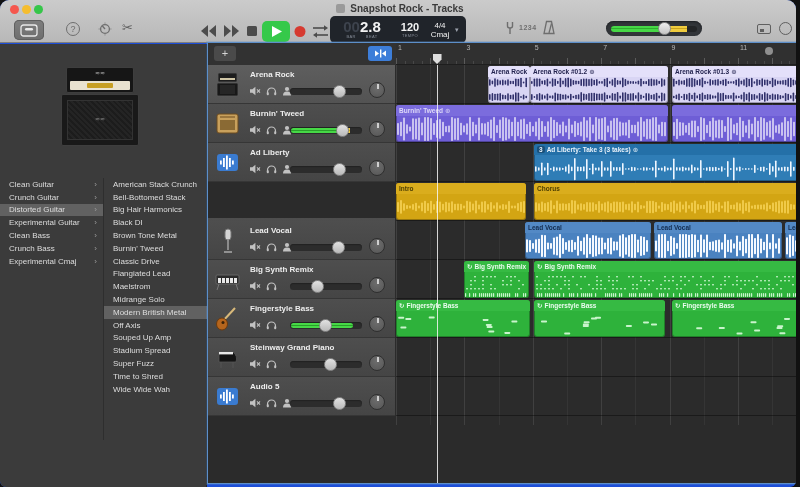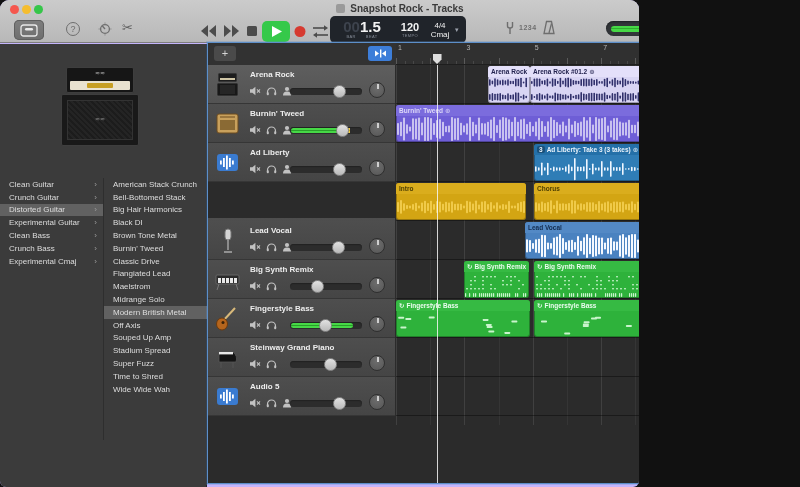--- a/index.html
+++ b/index.html
@@ -1,20 +1,20 @@
 <!DOCTYPE html>
 <html><head>
 <meta charset="utf-8">
 <style>
   * { margin:0; padding:0; box-sizing:border-box; }
   html,body { background:#111; }
   body { font-family:"Liberation Sans","DejaVu Sans",sans-serif; }
   .abs { position:absolute; }
-  .window { position:relative; width:639px; height:487px; overflow:hidden;
-            border-radius:9px 9px 6px 6px; background:#c4b5fd; }
+  .window { position:relative; width:796px; height:487px; overflow:hidden;
+            border-radius:9px 9px 6px 6px; background:#1d4ed8; }
 
   
   .toolbar { position:absolute; left:0; top:0; width:800px; height:43px;
              background:linear-gradient(#cbcbcb,#b8b8b8); border-bottom:1px solid #7e7e7e; }
   .tl { position:absolute; width:9px; height:9px; border-radius:50%; top:5px; }
   .title-row { position:absolute; top:3px; left:0; right:0; text-align:center;
                font-size:10px; font-weight:bold; color:#3a3a3a; }
   .doc-ico { display:inline-block; width:9px; height:9px; background:#9a9a9a;
              border-radius:2px; margin-right:5px; vertical-align:-1px; }
   .tb-btn { position:absolute; display:flex; align-items:center; justify-content:center; color:#5a5a5a; }
@@ -162,21 +162,21 @@
           <path d="M115 9 h11"></path>
             <polygon points="126,6.2 130,9 126,11.8" fill="#4c4c4c" stroke="none"></polygon>
           <path d="M130 16 h-11"></path>
             <polygon points="119,13.2 115,16 119,18.8" fill="#4c4c4c" stroke="none"></polygon>
         </g>
       </svg>
     </div>
 
     <div class="lcd">
       <div class="lcd-sec" style="width:64px;">
-        <div class="lcd-pos"><span class="lcd-ghost">00</span><span>1.5</span></div>
+        <div class="lcd-pos"><span class="lcd-ghost">00</span><span>2.8</span></div>
         <div class="lcd-labels">
             <span class="lcd-lab">BAR</span>
             <span class="lcd-lab">BEAT</span>
           </div>
       </div>
       <div class="lcd-sec" style="width:32px;">
         <div style="font-size:11px;font-weight:bold;line-height:11px;">120</div>
         <div class="lcd-lab">TEMPO</div>
       </div>
       <div class="lcd-sec" style="width:28px;">

